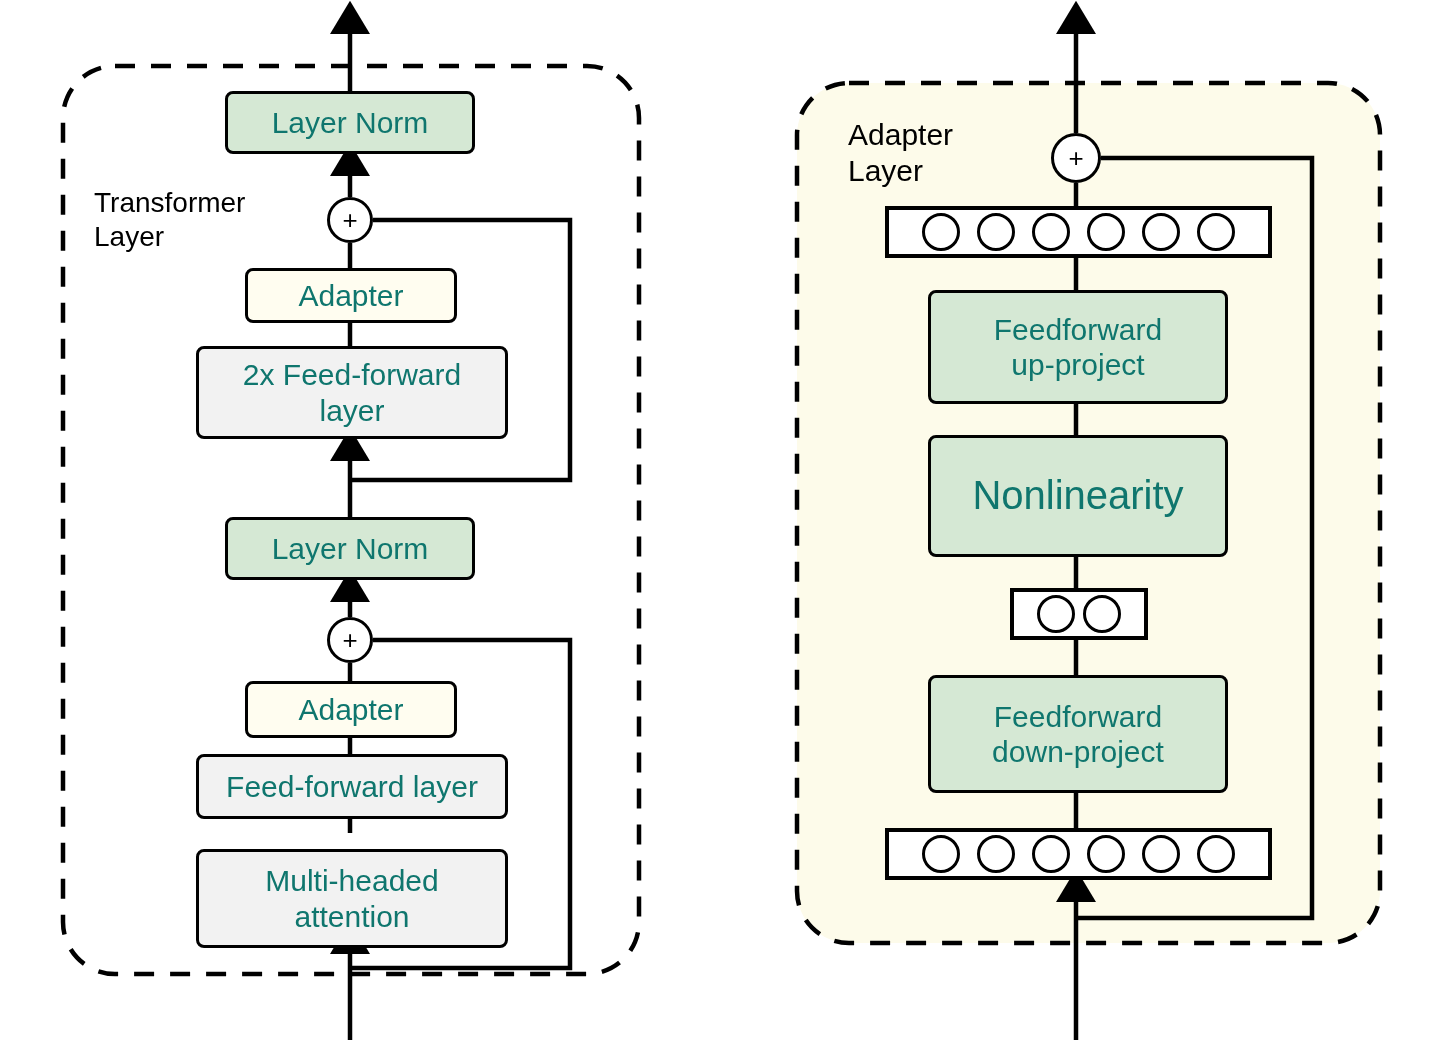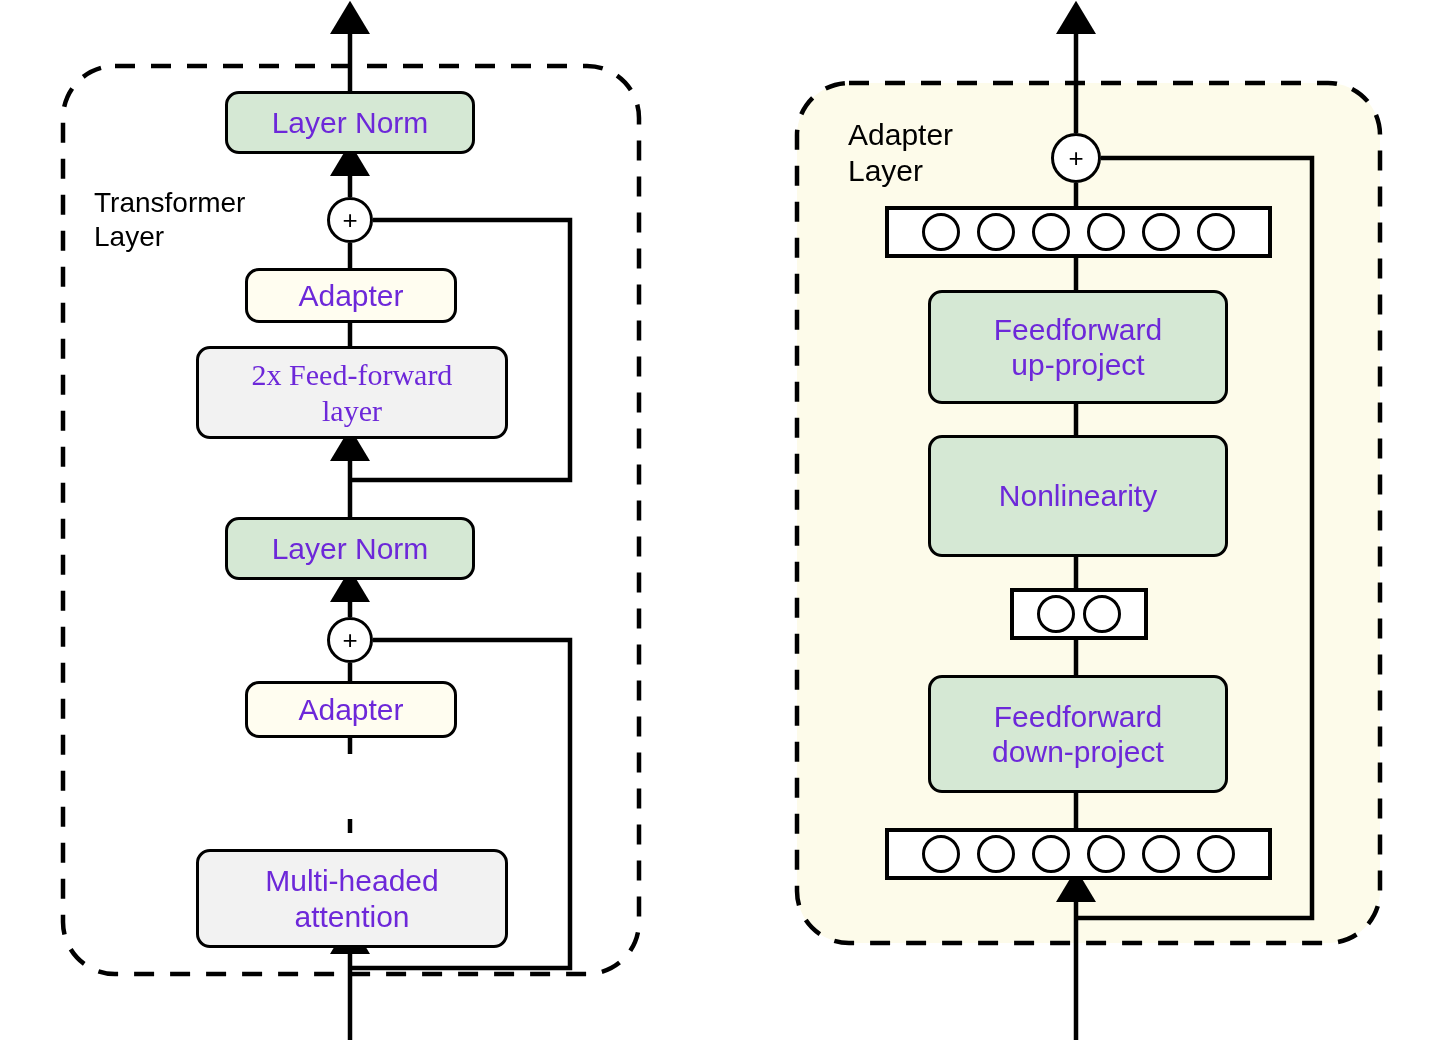--- a/index.html
+++ b/index.html
@@ -24,26 +24,26 @@
     position: absolute;
     left: 0; top: 0;
     width: 1444px;
     height: 1046px;
     pointer-events: none;
   }
   .node-box {
     position: absolute;
     box-sizing: border-box;
     border: 3px solid #000000;
-    border-radius: 14px;
+    border-radius: 8px;
     display: flex;
     align-items: center;
     justify-content: center;
     text-align: center;
-    color: #6d28d9;
+    color: #0f766e;
     line-height: 1.18;
     white-space: pre-line;
   }
   .sq-box {
     position: absolute;
     box-sizing: border-box;
     border: 4px solid #000000;
     border-radius: 0;
     background: #ffffff;
     display: flex;
@@ -137,39 +137,40 @@
   <div class="panel-label" style="left:94px; top:186px; font-size:28px;">Transformer
 Layer</div>
 
   <div class="panel-label" style="left:848px; top:117px; font-size:30px;">Adapter
 Layer</div>
 
   <div class="node-box" style="left:225px; top:91px; width:250px; height:63px; background:#d5e8d4; font-size:30px;">Layer Norm</div>
 
   <div class="node-box" style="left:245px; top:268px; width:212px; height:55px; background:#fffdf0; font-size:30px;">Adapter</div>
 
-  <div class="node-box" style="left:196px; top:346px; width:312px; height:93px; background:#f2f2f2; font-size:30px;font-family:Liberation Serif, serif;">2x Feed-forward
+  <div class="node-box" style="left:196px; top:346px; width:312px; height:93px; background:#f2f2f2; font-size:30px;">2x Feed-forward
 layer</div>
 
   <div class="node-box" style="left:225px; top:517px; width:250px; height:63px; background:#d5e8d4; font-size:30px;">Layer Norm</div>
 
   <div class="node-box" style="left:245px; top:681px; width:212px; height:57px; background:#fffdf0; font-size:30px;">Adapter</div>
 
+  <div class="node-box" style="left:196px; top:754px; width:312px; height:65px; background:#f2f2f2; font-size:30px;">Feed-forward layer</div>
 
   <div class="node-box" style="left:196px; top:833px; width:312px; height:99px; background:#f2f2f2; font-size:30px;margin-top:16px;">Multi-headed
 attention</div>
 
   <div class="plus-node" style="left:327px; top:197px; width:46px; height:46px;">+</div>
 
   <div class="plus-node" style="left:327px; top:617px; width:46px; height:46px;">+</div>
 
   <div class="node-box" style="left:928px; top:290px; width:300px; height:114px; background:#d5e8d4; font-size:30px;">Feedforward
 up-project</div>
 
-  <div class="node-box" style="left:928px; top:435px; width:300px; height:122px; background:#d5e8d4; font-size:30px;">Nonlinearity</div>
+  <div class="node-box" style="left:928px; top:435px; width:300px; height:122px; background:#d5e8d4; font-size:40px;">Nonlinearity</div>
 
   <div class="node-box" style="left:928px; top:675px; width:300px; height:118px; background:#d5e8d4; font-size:30px;">Feedforward
 down-project</div>
 
   <div class="sq-box" style="left:885px; top:206px; width:387px; height:52px; padding:0 16px;">
       <span class="neuron" style="width: 38px; height: 38px;"></span>
       <span class="neuron" style="width: 38px; height: 38px;"></span>
       <span class="neuron" style="width: 38px; height: 38px;"></span>
       <span class="neuron" style="width: 38px; height: 38px;"></span>
       <span class="neuron" style="width: 38px; height: 38px;"></span>

